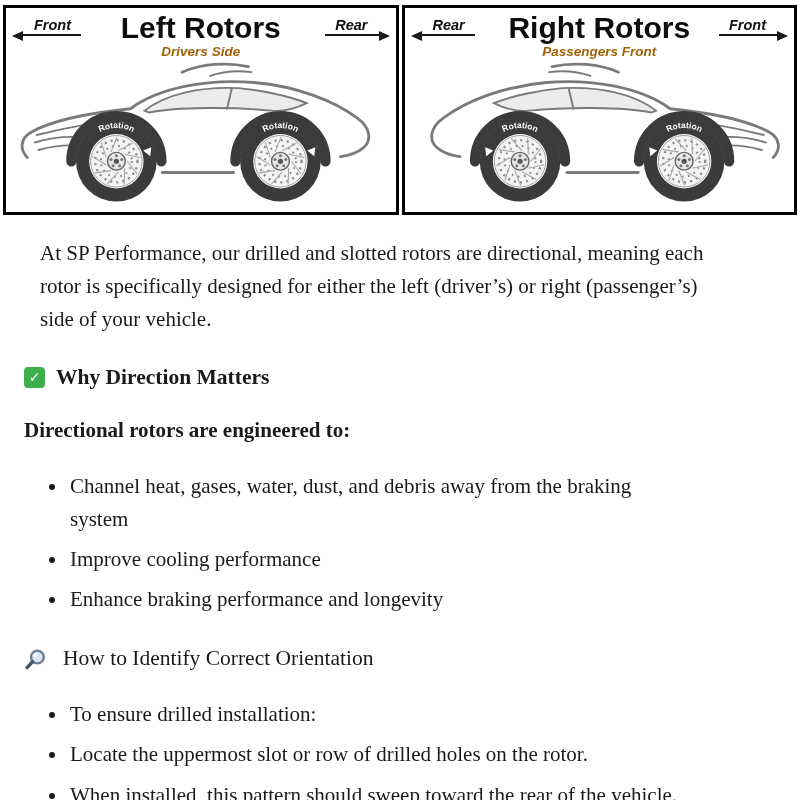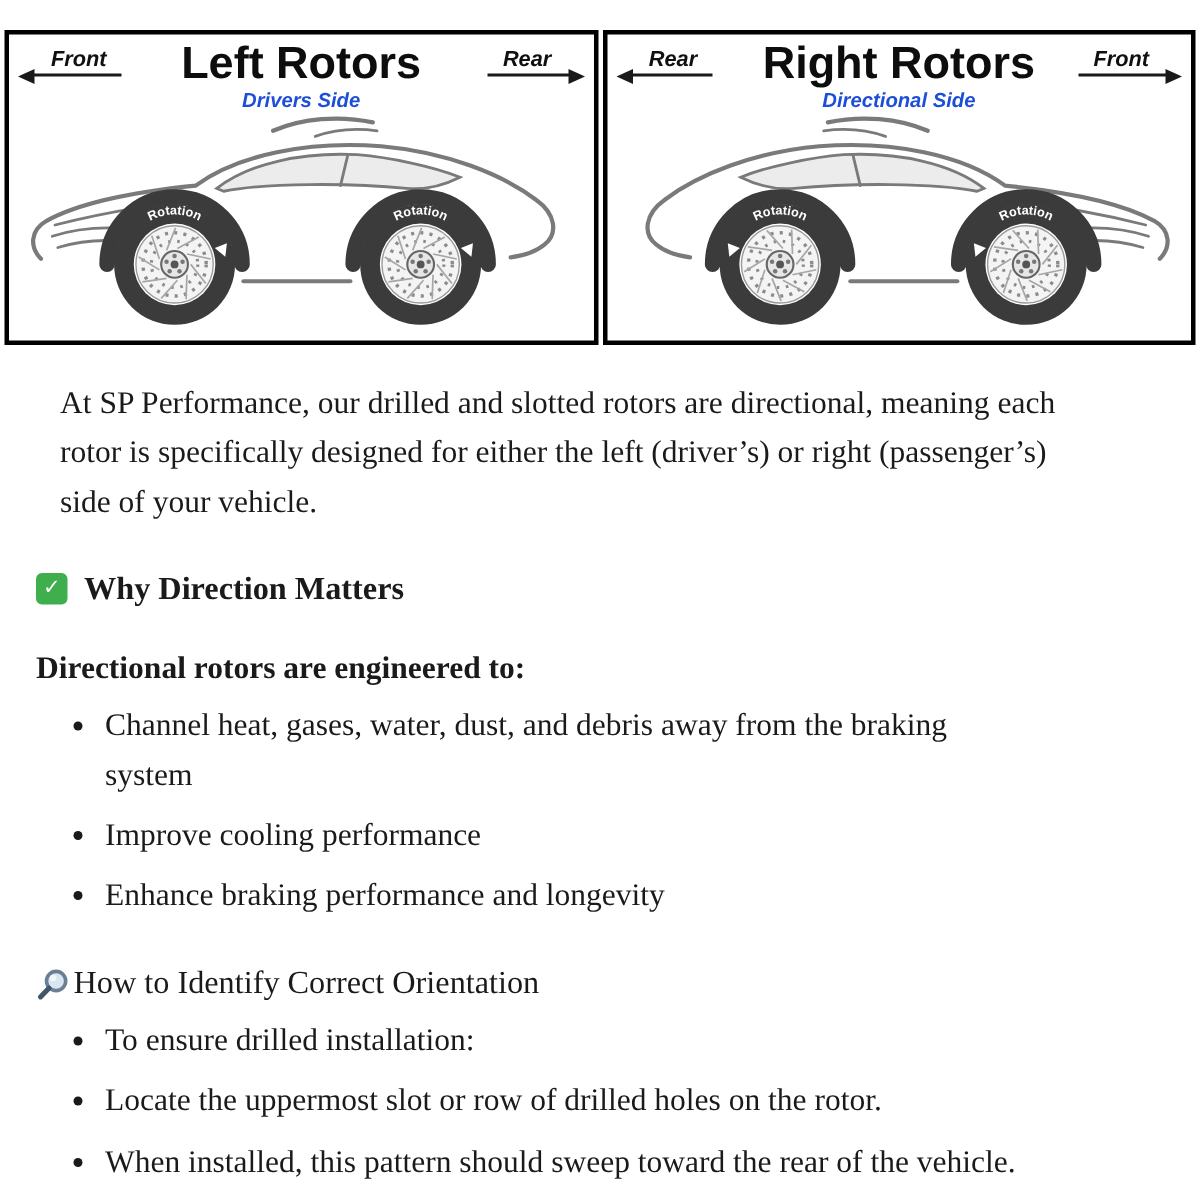--- a/index.html
+++ b/index.html
@@ -2,25 +2,25 @@
 <html><head>
 <meta charset="utf-8">
 <style>
   html,body { margin:0; padding:0; }
   body {
     width:800px; height:800px; background:#ffffff; overflow:hidden;
     font-family:"Liberation Serif", serif; color:#1a1a1a;
   }
 
   
-  .diagram { display:flex; gap:3px; padding:20px 3px 0 3px; }
+  .diagram { display:flex; gap:3px; padding:5px 3px 0 3px; }
   .panel { flex:1; border:3px solid #000; height:204px; position:relative; background:#fff; }
   .panel-titles { text-align:center; padding-top:3px; font-family:"Liberation Sans", sans-serif; }
   .panel-title { font-size:30px; font-weight:bold; color:#0d0d0d; line-height:1.1; }
-  .panel-subtitle { font-size:13.5px; font-weight:bold; font-style:italic; color:#1d4ed8; }
+  .panel-subtitle { font-size:13.5px; font-weight:bold; font-style:italic; color:#a16207; }
 
   .dir-arrow {
     position:absolute; top:9px; height:17px;
     border-bottom:2.5px solid #1a1a1a;
     font-family:"Liberation Sans", sans-serif;
     font-weight:bold; font-style:italic; font-size:14.5px; color:#101010;
     line-height:16px;
   }
   .pos-left  { left:12px;  padding:0 10px 0 16px; }
   .pos-right { right:12px; padding:0 16px 0 10px; }
@@ -44,25 +44,25 @@
   }
   .check-icon {
     width:21px; height:21px; border-radius:4px; background:#3fae4c;
     color:#ffffff; display:inline-flex; align-items:center; justify-content:center;
     font-size:14px; font-weight:bold; font-family:"DejaVu Sans", sans-serif;
     flex:0 0 auto;
   }
 
   .lead { margin:20px 0 0 0;font-weight:bold; }
 
-  ul.bullets { margin:4px 0 0 0; padding-left:44px; list-style:disc; }
+  ul.bullets { margin:22px 0 0 0; padding-left:44px; list-style:disc; }
   ul.bullets li { margin:0 0 7px 0; max-width:615px; padding-left:2px; }
 
   .h-search {
-    display:flex; align-items:center; gap:2px;
+    display:flex; align-items:center; gap:16px;
     font-size:21.5px; font-weight:normal; margin:26px 0 0 0;
   }
   .magnifier-icon { flex:0 0 auto; display:inline-block; }
 </style>
 </head>
 <body>
 
 <div class="diagram">
 
   <div class="panel">
@@ -149,21 +149,21 @@
       </div>
   </div>
 
   <div class="panel">
     <div class="dir-arrow arrow-left pos-left">
       <span class="head"></span>
       <span>Rear</span>
     </div>
     <div class="panel-titles">
       <div class="panel-title">Right Rotors</div>
-      <div class="panel-subtitle">Directional Side</div>
+      <div class="panel-subtitle">Passengers Front</div>
     </div>
     <div class="dir-arrow arrow-right pos-right">
       <span>Front</span>
       <span class="head"></span>
     </div>
     <div class="car-wrap">
         <svg viewBox="0 0 390 160" preserveAspectRatio="xMidYMax meet">
           <g transform="translate(390,0) scale(-1,1)" fill="none" stroke="#7a7a7a" stroke-width="3" stroke-linecap="round">
             <path d="M10,104 C2,96 2,84 14,77 C34,66 70,57 120,52 C150,30 200,20 252,24 C298,28 338,44 362,62 C376,72 378,86 368,94 C362,99 352,102 344,103"></path>
             <path d="M20,80 C60,70 100,64 130,62" stroke-width="2"></path>

